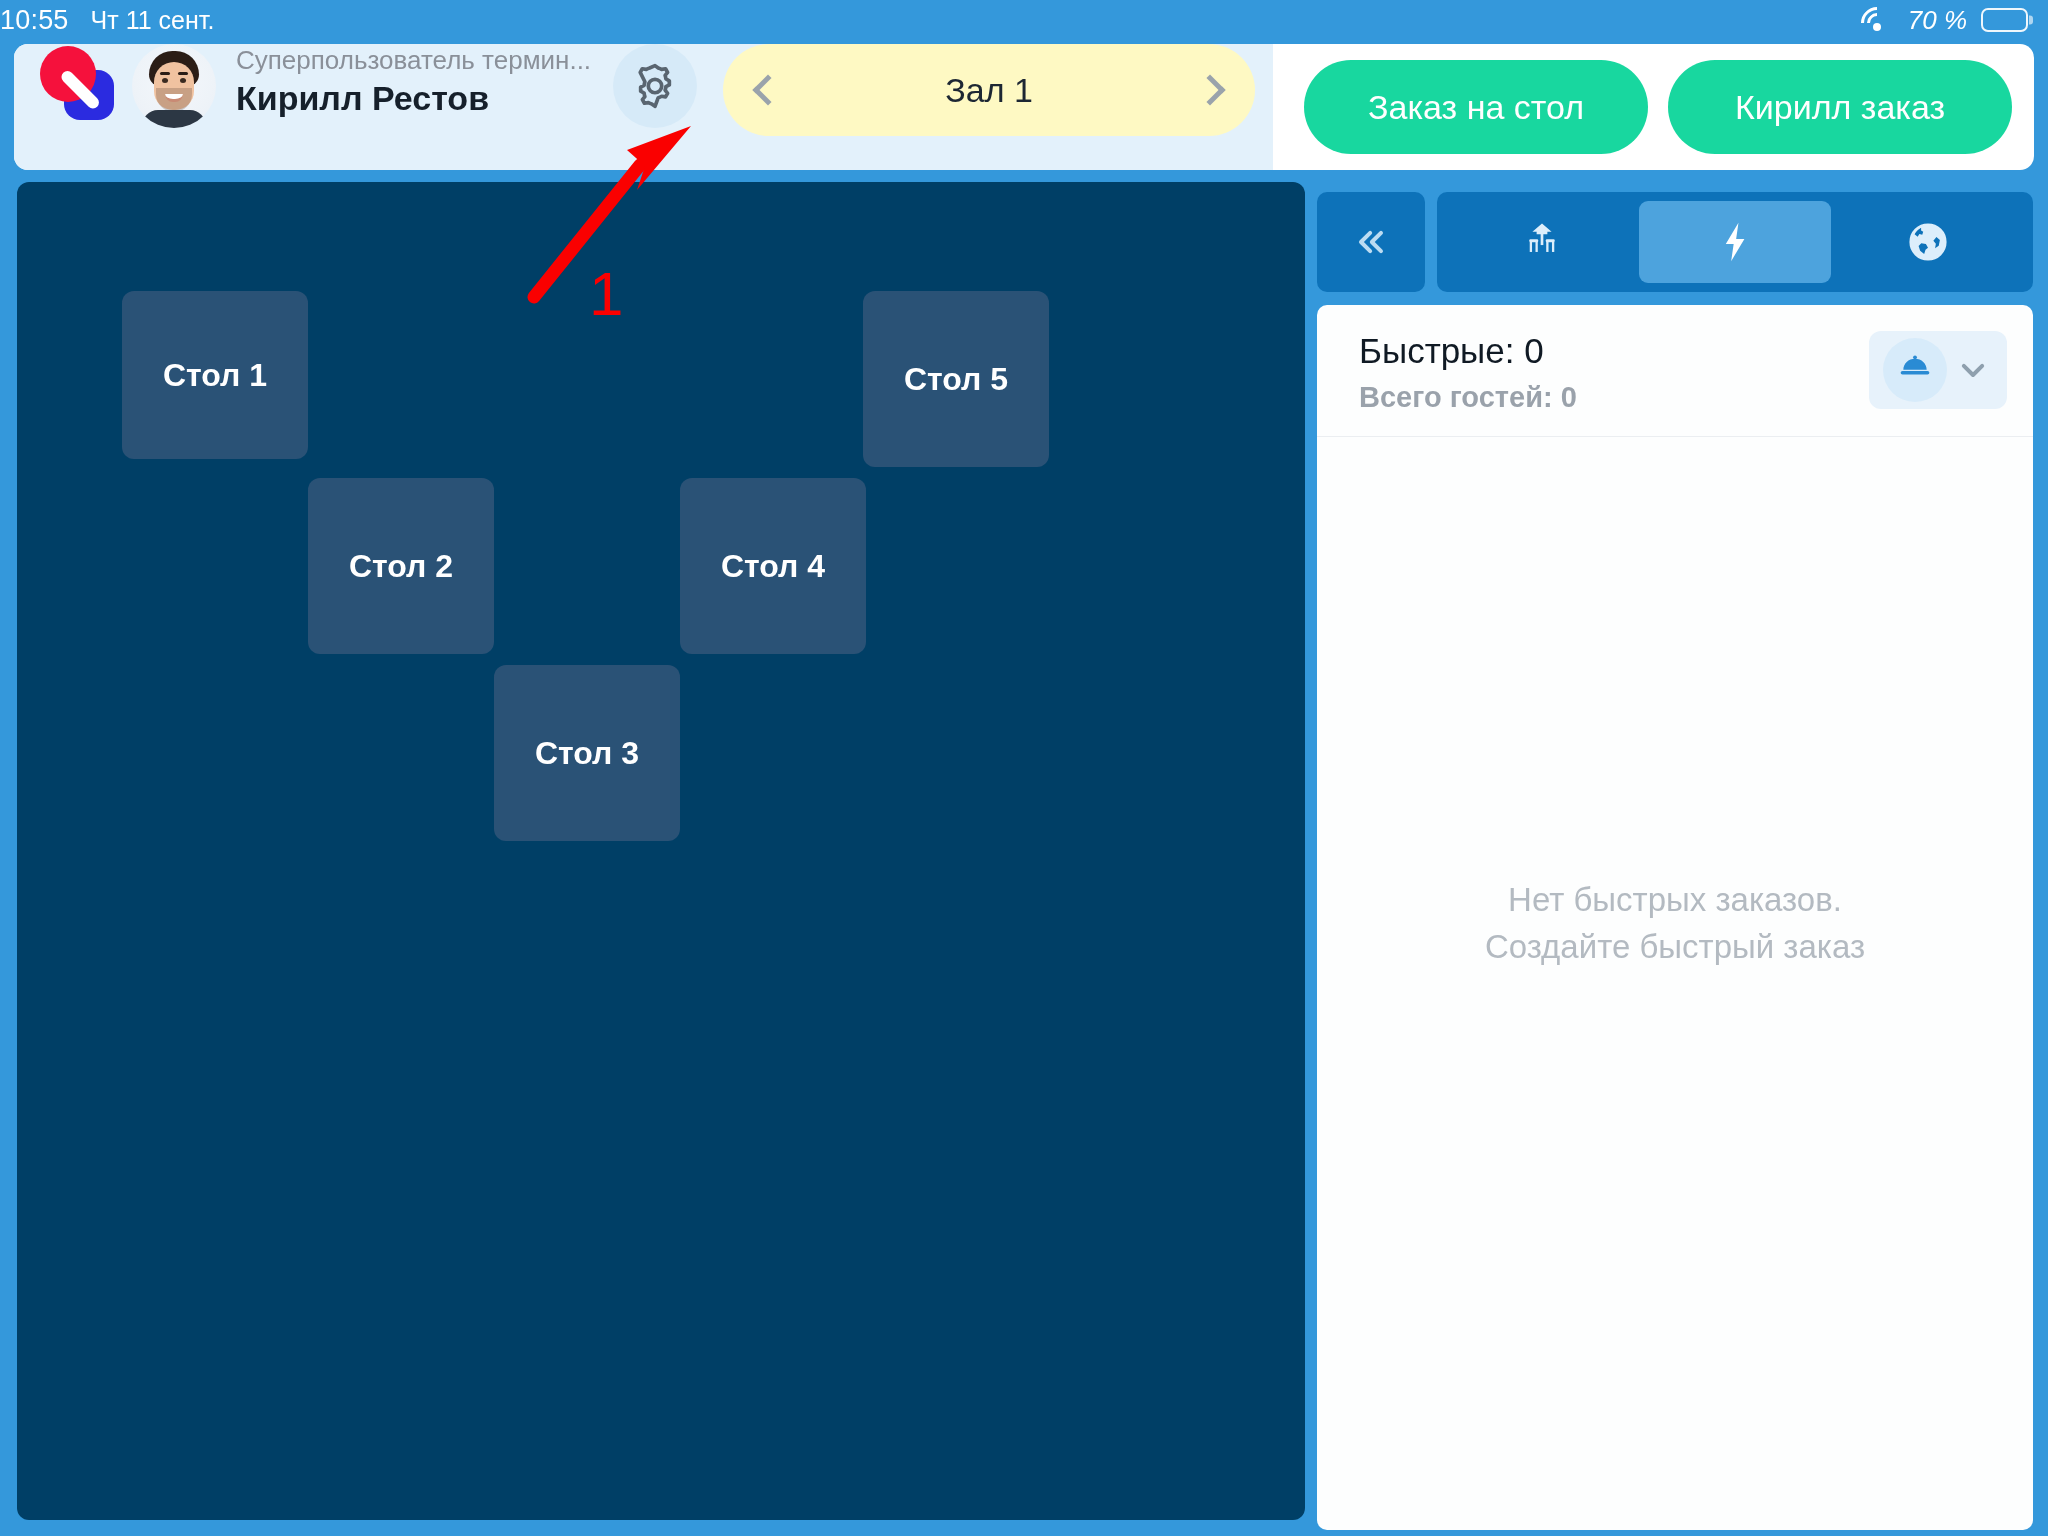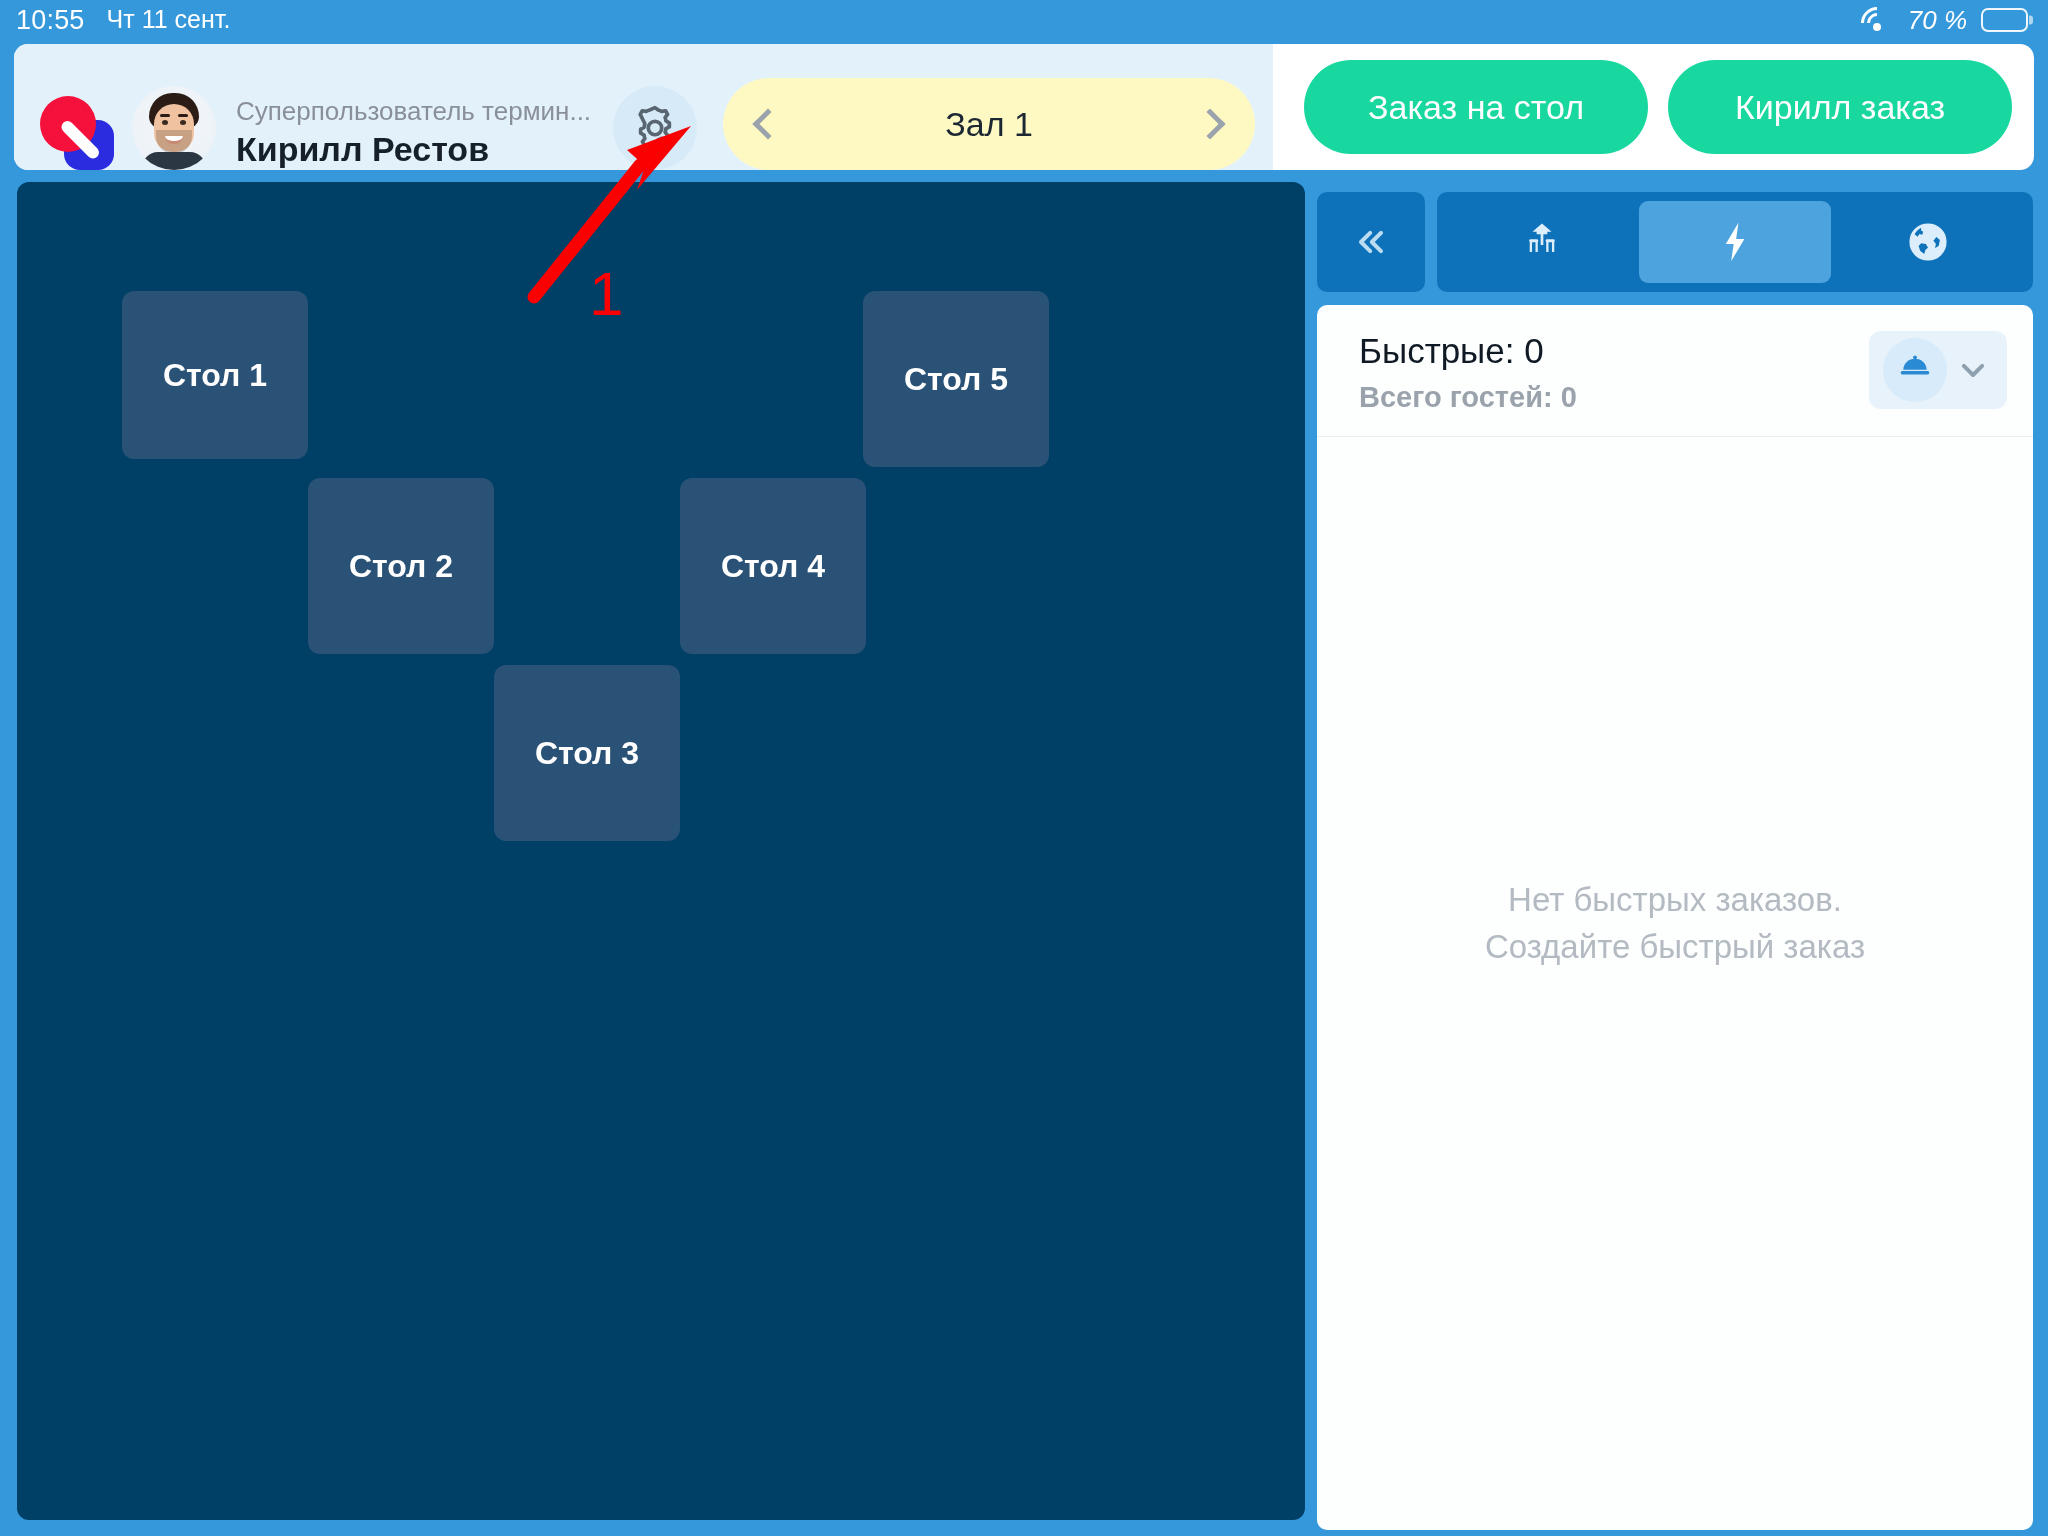--- a/index.html
+++ b/index.html
@@ -11,21 +11,21 @@
   }
 
   
   .status-bar {
     position: absolute; left: 0; top: 0;
     width: 2048px; height: 40px;
     background: #3498db;
     display: flex; align-items: center;
     color: #ffffff;
   }
-  .status-left { display: flex; align-items: flex-start; gap: 22px; padding-left: 16px; }
+  .status-left { display: flex; align-items: center; gap: 22px; }
   .status-time { font-size: 27px; font-weight: 400; letter-spacing: .2px; }
   .status-date { font-size: 25px; font-weight: 400; }
   .status-right {
     position: absolute; right: 20px; top: 0; height: 40px;
     display: flex; align-items: center; gap: 14px;
   }
   .wifi-icon { width: 34px; height: 26px; position: relative; }
   .wifi-icon i {
     position: absolute; left: 50%; bottom: 2px;
     border: 3.5px solid #fff; border-radius: 50%;
@@ -56,21 +56,21 @@
     position: absolute; left: 14px; top: 44px;
     width: 2020px; height: 126px;
     background: #ffffff;
     border-radius: 14px;
     display: flex; align-items: center;
     overflow: hidden;
   }
   .app-bar-left {
     height: 100%;
     background: #e3f1fb;
-    display: flex; align-items: flex-end;
+    display: flex; align-items: flex-start;
     padding: 0 18px 0 24px;
     min-width: 740px;
   }
   .logo { width: 76px; height: 76px; position: relative; flex: 0 0 auto; }
   .logo .sq {
     position: absolute; left: 26px; top: 26px;
     width: 50px; height: 50px; background: #2b2be0; border-radius: 16px;
   }
   .logo .ci {
     position: absolute; left: 2px; top: 2px;

